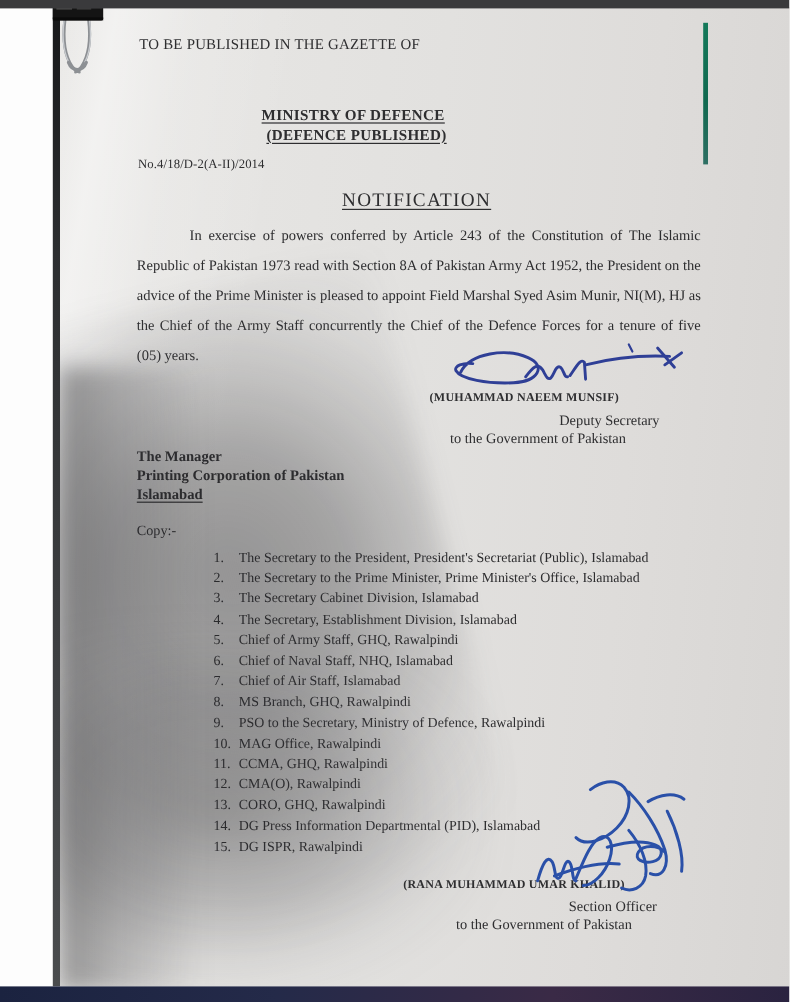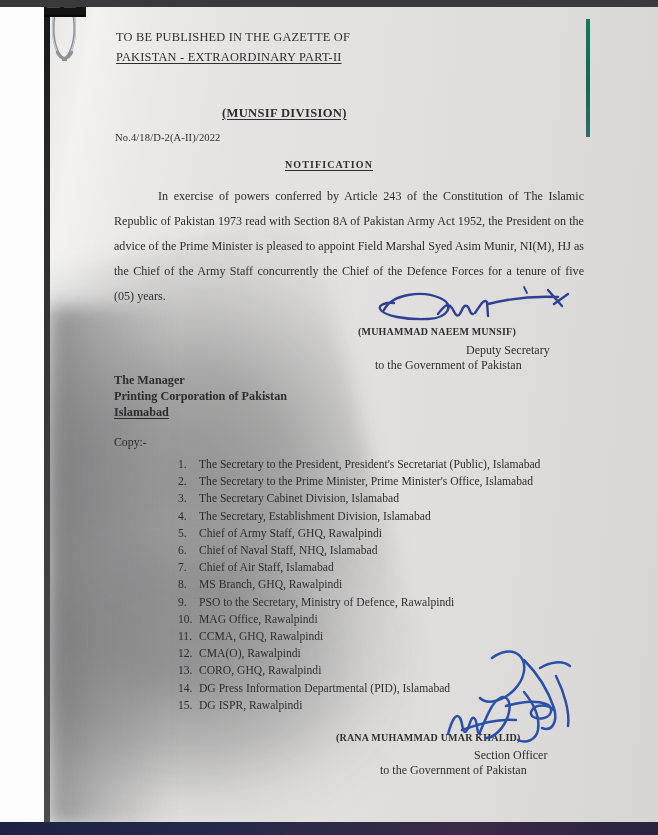--- a/index.html
+++ b/index.html
@@ -144,21 +144,21 @@
     white-space: pre;
     font-family: "Liberation Serif", serif;
     color: #2e2e30;
   }
   .u { text-decoration: underline; text-underline-offset: 2px; }
 
   .hdr-line { font-size: 12.4px; letter-spacing: 0.2px; }
   .ctr-head { font-size: 12.6px; font-weight: bold; letter-spacing: 0.3px; }
   .refno { font-size: 10.6px; letter-spacing: 0.1px; }
   .dateline { font-size: 11.6px; }
-  .notif { font-size: 10px; font-weight: bold; letter-spacing: 1.1px; }
+  .notif { font-size: 16px; font-weight: normal; letter-spacing: 1.1px; }
 
   .body-block {
     position: absolute;
     left: 64px; top: 178px;
     width: 470px;
     font-size: 12.1px;
     line-height: 25px;
     text-align: justify;
     color: #2d2d2f;
   }
@@ -192,25 +192,25 @@
   <div class="right-white"></div>
   <div class="left-edge"></div>
 
   <div class="paper">
     <div class="paper-tone"></div>
     <div class="paper-sheen"></div>
 
     <div class="doc">
 
       <div class="t hdr-line" style="left:66px; top:24px;">TO BE PUBLISHED IN THE GAZETTE OF</div>
-      <div class="t hdr-line u" style="left:66px; top:44px;">PAKISTAN - EXTRAORDINARY PART-II</div>
-
-      <div class="t ctr-head u" style="left:172px; top:100px;">(MUNSIF DIVISION)</div>
-
-      <div class="t refno" style="left:65px; top:126px;">No.4/18/D-2(A-II)/2022</div>
+
+      <div class="t ctr-head u" style="left:168px; top:83px;">MINISTRY OF DEFENCE</div>
+      <div class="t ctr-head u" style="left:172px; top:100px;">(DEFENCE PUBLISHED)</div>
+
+      <div class="t refno" style="left:65px; top:126px;">No.4/18/D-2(A-II)/2014</div>
 
       <div class="t notif u" style="left:235px; top:153px;">NOTIFICATION</div>
 
       <div class="body-block">
         <p>In exercise of powers conferred by Article 243 of the Constitution of The Islamic Republic of Pakistan 1973 read with Section 8A of Pakistan Army Act 1952, the President on the advice of the Prime Minister is pleased to appoint Field Marshal Syed Asim Munir, NI(M), HJ as the Chief of the Army Staff concurrently the Chief of the Defence Forces for a tenure of five (05) years.</p>
       </div>
 
       <div class="t sig-name" style="left:308px; top:320px;">(MUHAMMAD NAEEM MUNSIF)</div>
       <div class="t sig-role" style="left:416px; top:337px;">Deputy Secretary</div>
       <div class="t sig-role" style="left:325px; top:352px;">to the Government of Pakistan</div>

